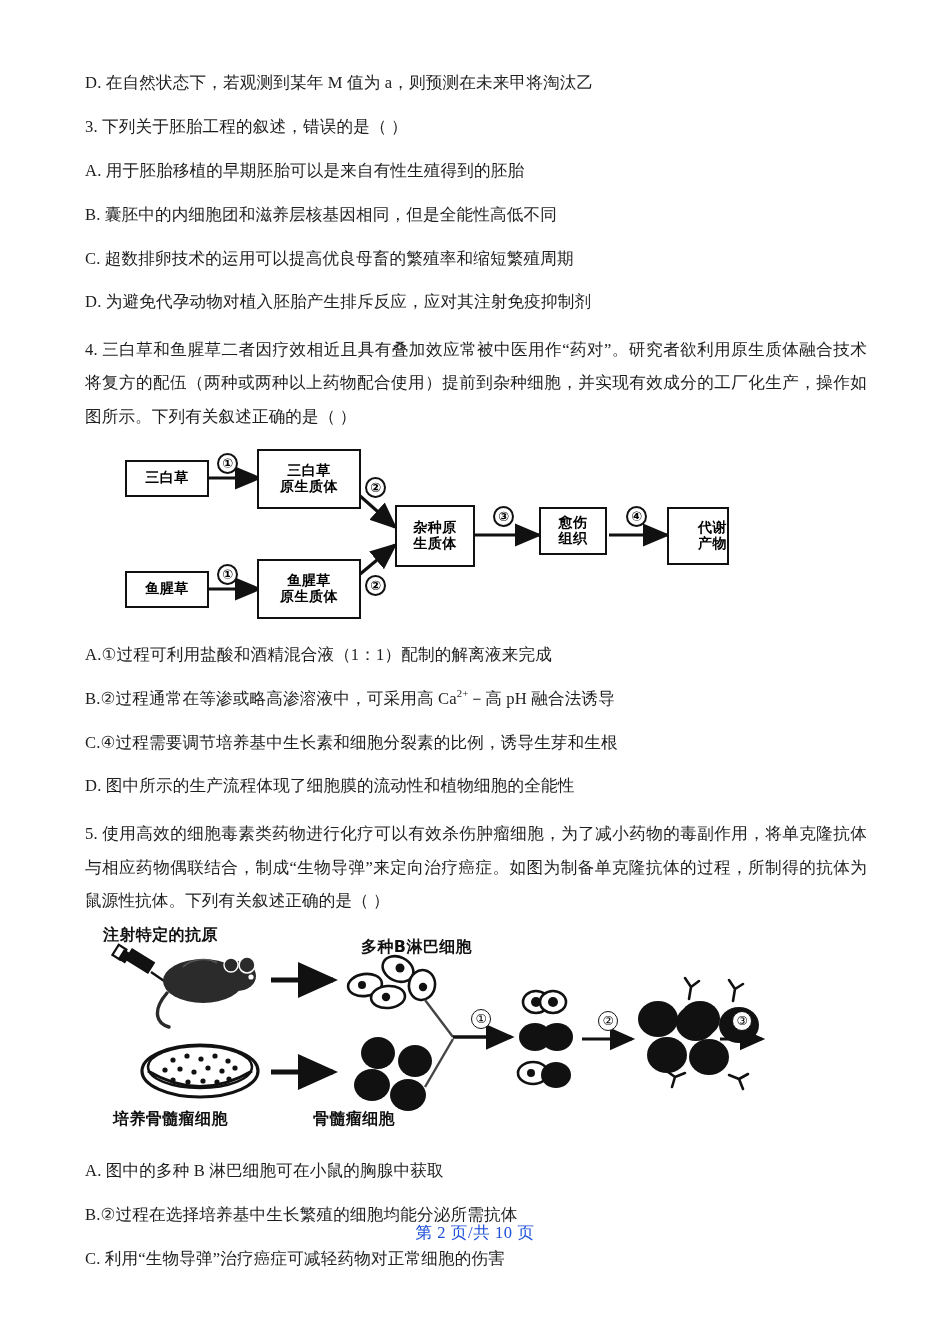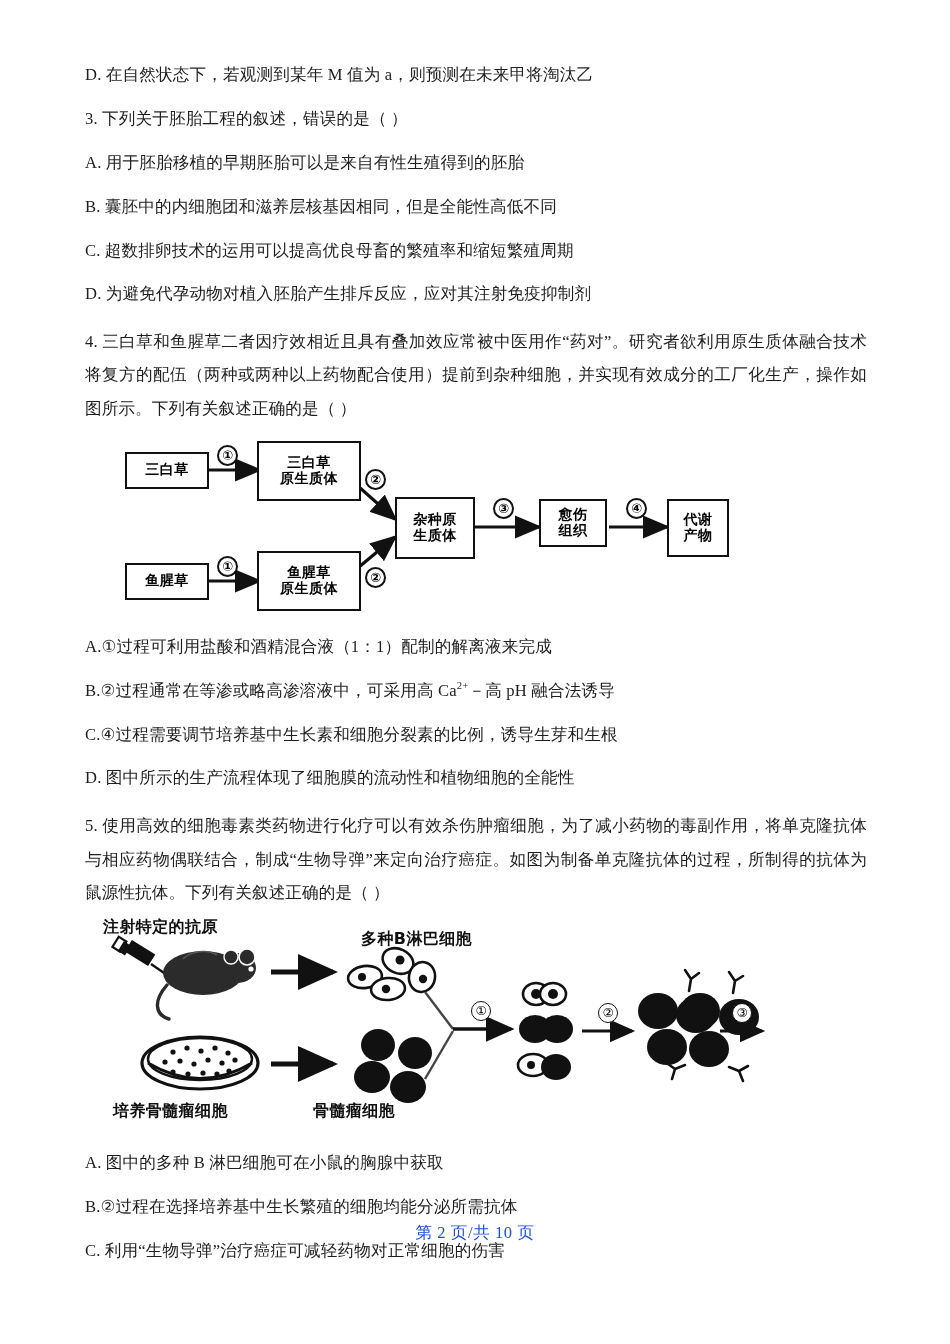--- a/index.html
+++ b/index.html
@@ -23,21 +23,21 @@
   }
   .content {
     position: absolute;
     left: 85px;
     top: 62px;
     width: 782px;
   }
   .line {
     font-size: 16.6px;
     line-height: 1.62;
-    margin: 0 0 16px 0;
+    margin: 8px 0 16px 0;
     letter-spacing: 0.15px;
     color: #1e1e1e;
     white-space: normal;
   }
   .para {
     font-size: 16.6px;
     line-height: 2.0;
     margin: 0 0 6px 0;
     text-align: justify;
     text-justify: inter-ideograph;
@@ -199,21 +199,21 @@
         </div>
       </div>
 
       <div class="fbox" style="left:432px; top:60px; width:68px; height:48px;">
         <div>
           <span>愈伤</span>
           <span>组织</span>
         </div>
       </div>
 
-      <div class="fbox" style="left:560px; top:60px; width:62px; height:58px;">
+      <div class="fbox" style="left:560px; top:60px; width:62px; height:58px;justify-content:flex-end;">
         <div>
           <span>代谢</span>
           <span>产物</span>
         </div>
       </div>
 
       <div class="circnum" style="left:110px; top:6px;">①</div>
       <div class="circnum" style="left:110px; top:117px;">①</div>
       <div class="circnum" style="left:258px; top:30px;">②</div>
       <div class="circnum" style="left:258px; top:128px;">②</div>

